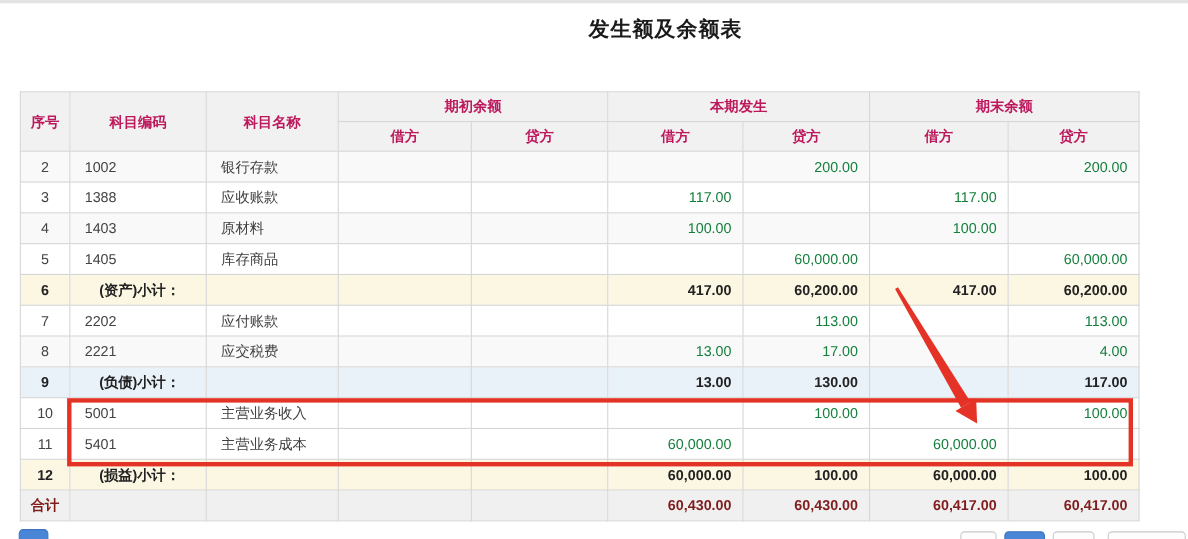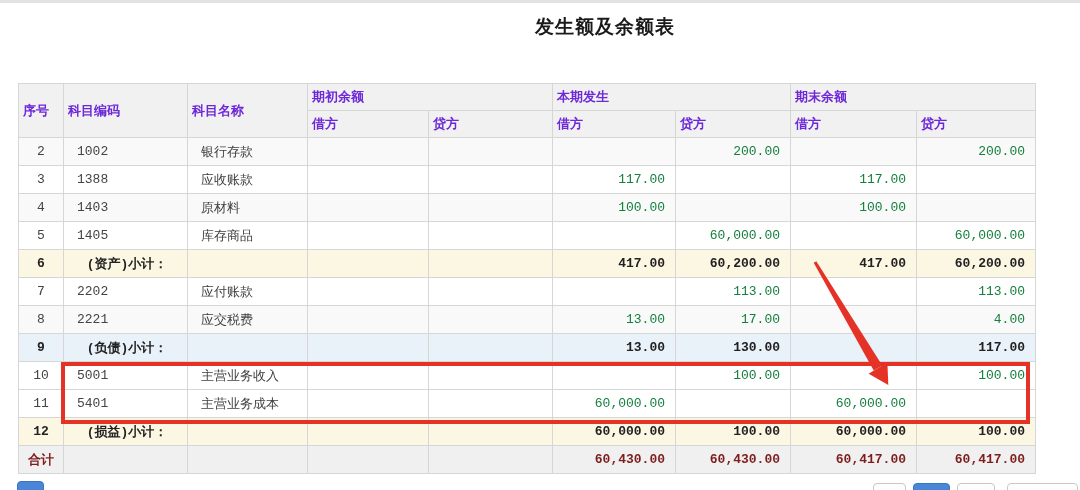--- a/index.html
+++ b/index.html
@@ -1,37 +1,37 @@
 <!DOCTYPE html>
 <html><head>
 <meta charset="utf-8">
 <style>
   * { margin:0; padding:0; box-sizing:border-box; }
   html,body { width:1080px; height:490px; overflow:hidden; background:#fff;
     font-family:"Liberation Sans", sans-serif; }
-  #stage { position:relative; width:1080px; height:433px; background:#fff;font-family:Liberation Mono, monospace; }
+  #stage { position:relative; width:1080px; height:433px; background:#fff; }
 
   .top-strip { position:absolute; left:0; top:0; width:1080px; height:3px;
     background:#e3e3e3; }
 
   .report-title { position:absolute; left:452px; top:14px; width:306px;
     text-align:center; font-size:19px; font-weight:bold; color:#1a1a1a;
     letter-spacing:1px; }
 
   .period-bar { position:absolute; left:75px; top:49px; font-size:13px; color:#606060; }
   .period-bar .lbl { margin-right:10px; }
   .period-bar .val { color:#555; }
 
   table.balance { position:absolute; left:18px; top:83px; width:1017px;
     border-collapse:collapse; table-layout:fixed; font-size:13px; color:#333;
     border:1px solid #c8c8c8; }
   th, td { border:1px solid #d6d6d6; height:28px; padding:0 10px;
     overflow:hidden; white-space:nowrap; }
-  thead th { background:#f1f1f1; font-weight:bold; color:#6d28d9;
-    text-align:left; height:27px; padding:0 4px; }
+  thead th { background:#f1f1f1; font-weight:bold; color:#be185d;
+    text-align:center; height:27px; padding:0 4px; }
   td.c-no   { text-align:center; padding:0 2px; color:#444; }
   td.c-code { text-align:left; padding-left:13px; color:#444; }
   td.c-name { text-align:left; padding-left:13px; color:#404040; }
   td.num    { text-align:right; }
   td.num span.link { color:#15803d; cursor:pointer; }
   tr.alt td { background:#f9f9f9; }
   tr.sub-y td { background:#fbf7e2; font-weight:bold; color:#222; }
   tr.sub-b td { background:#e9f1f9; font-weight:bold; color:#222; }
   tr.total td { background:#f0f0f0; font-weight:bold; color:#7f1d1d;margin-left:40px; }
   tr.sub-y td.c-code, tr.sub-b td.c-code, tr.total td.c-no { font-weight:bold;text-align:center; }

